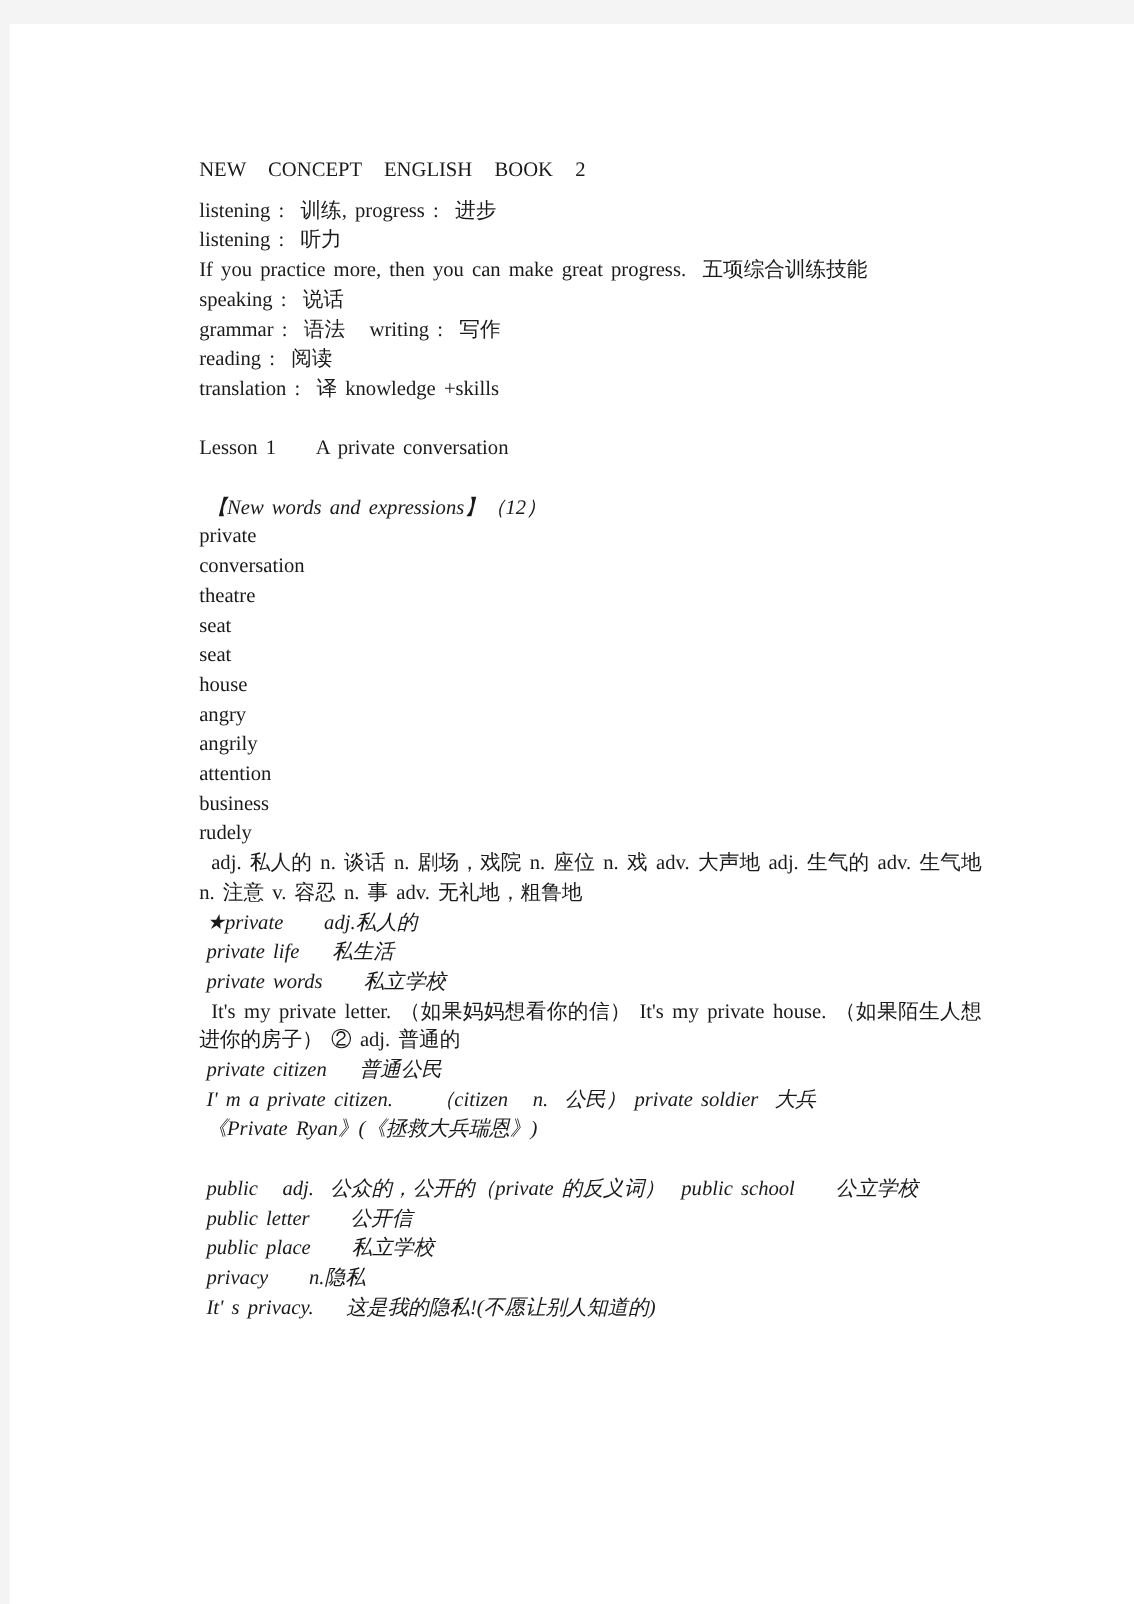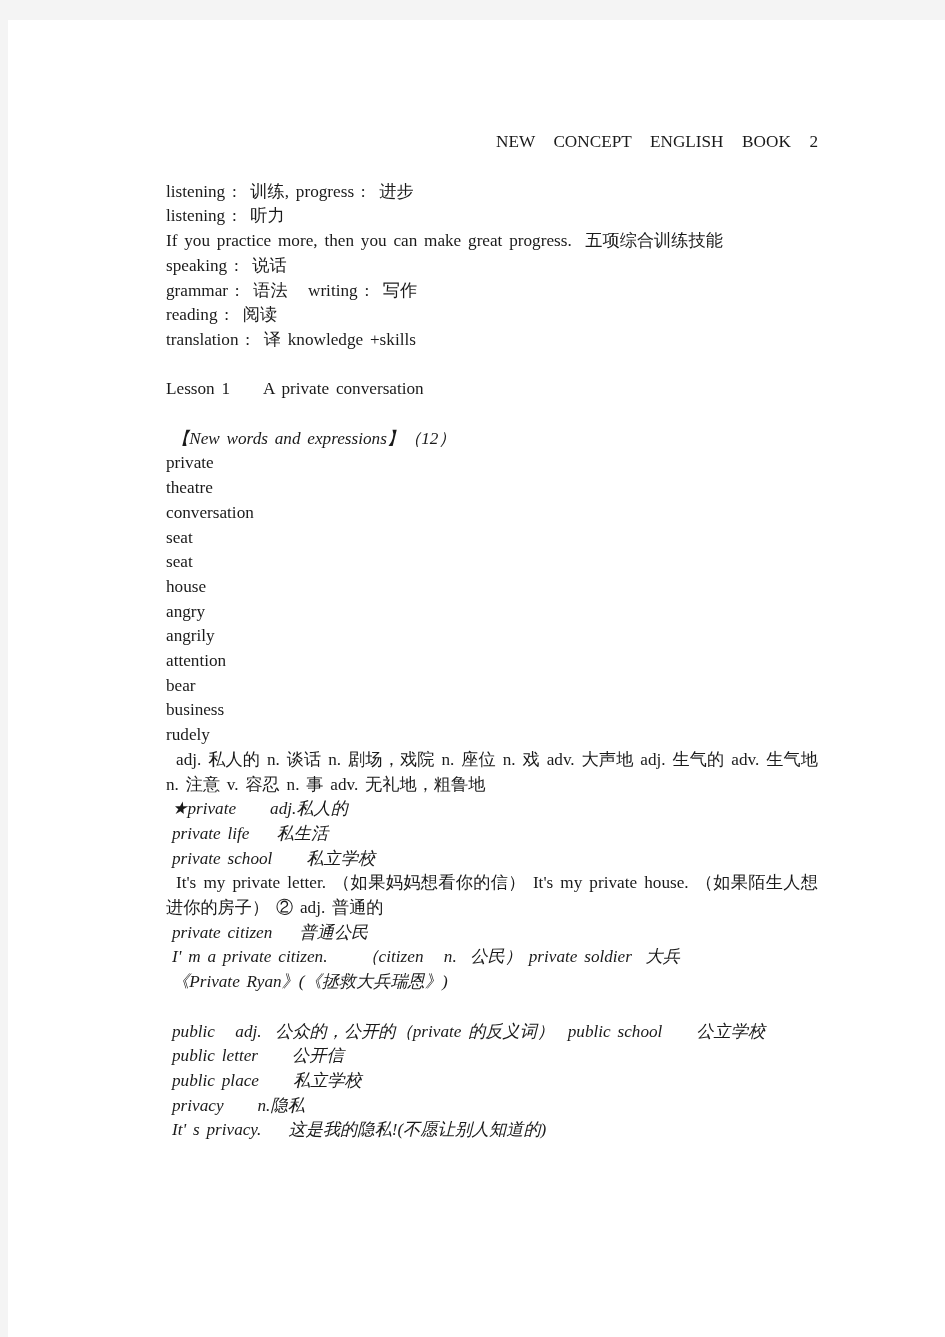--- a/index.html
+++ b/index.html
@@ -29,22 +29,21 @@
     color: #1a1a1a;
     font-size: 17.2px;
     line-height: 24.7px;
   }
   .line {
     white-space: pre-wrap;
     word-spacing: 2.5px;
   }
   .title {
     word-spacing: 5px;
-    margin-bottom: 25px;
-    text-align: right;
+    margin-bottom: 9px;
   }
   .spacer {
     height: 24.7px;
   }
   .wrap {
     text-align: justify;
     text-justify: inter-word;
     word-spacing: 2.5px;
     text-indent: 10px;
   }
@@ -71,37 +70,36 @@
 
     <div class="spacer"></div>
 
     <div class="line">Lesson 1     A private conversation</div>
 
     <div class="spacer"></div>
 
     <div class="line indent-sm">【New words and expressions】（12）</div>
 
     <div class="line">private</div>
+    <div class="line">conversation</div>
     <div class="line">theatre</div>
-    <div class="line">conversation</div>
     <div class="line">seat</div>
     <div class="line">seat</div>
     <div class="line">house</div>
     <div class="line">angry</div>
     <div class="line">angrily</div>
     <div class="line">attention</div>
-    <div class="line">bear</div>
     <div class="line">business</div>
     <div class="line">rudely</div>
 
     <div class="wrap">adj. 私人的 n. 谈话 n. 剧场，戏院 n. 座位 n. 戏 adv. 大声地 adj. 生气的 adv. 生气地 n. 注意 v. 容忍 n. 事 adv. 无礼地，粗鲁地</div>
 
     <div class="line indent-sm">★private     adj.私人的</div>
     <div class="line indent-sm">private life    私生活</div>
-    <div class="line indent-sm">private school     私立学校</div>
+    <div class="line indent-sm">private words     私立学校</div>
     <div class="wrap">It's my private letter.   （如果妈妈想看你的信）   It's my private house.   （如果陌生人想进你的房子）   ② adj.  普通的</div>
     <div class="line indent-sm">private citizen    普通公民</div>
     <div class="line indent-sm">I' m a private citizen.     （citizen   n.  公民） private soldier  大兵</div>
     <div class="line indent-sm">《Private Ryan》(《拯救大兵瑞恩》)</div>
 
     <div class="spacer"></div>
 
     <div class="line indent-sm">public   adj.  公众的，公开的（private 的反义词）  public school     公立学校</div>
     <div class="line indent-sm">public letter     公开信</div>
     <div class="line indent-sm">public place     私立学校</div>

